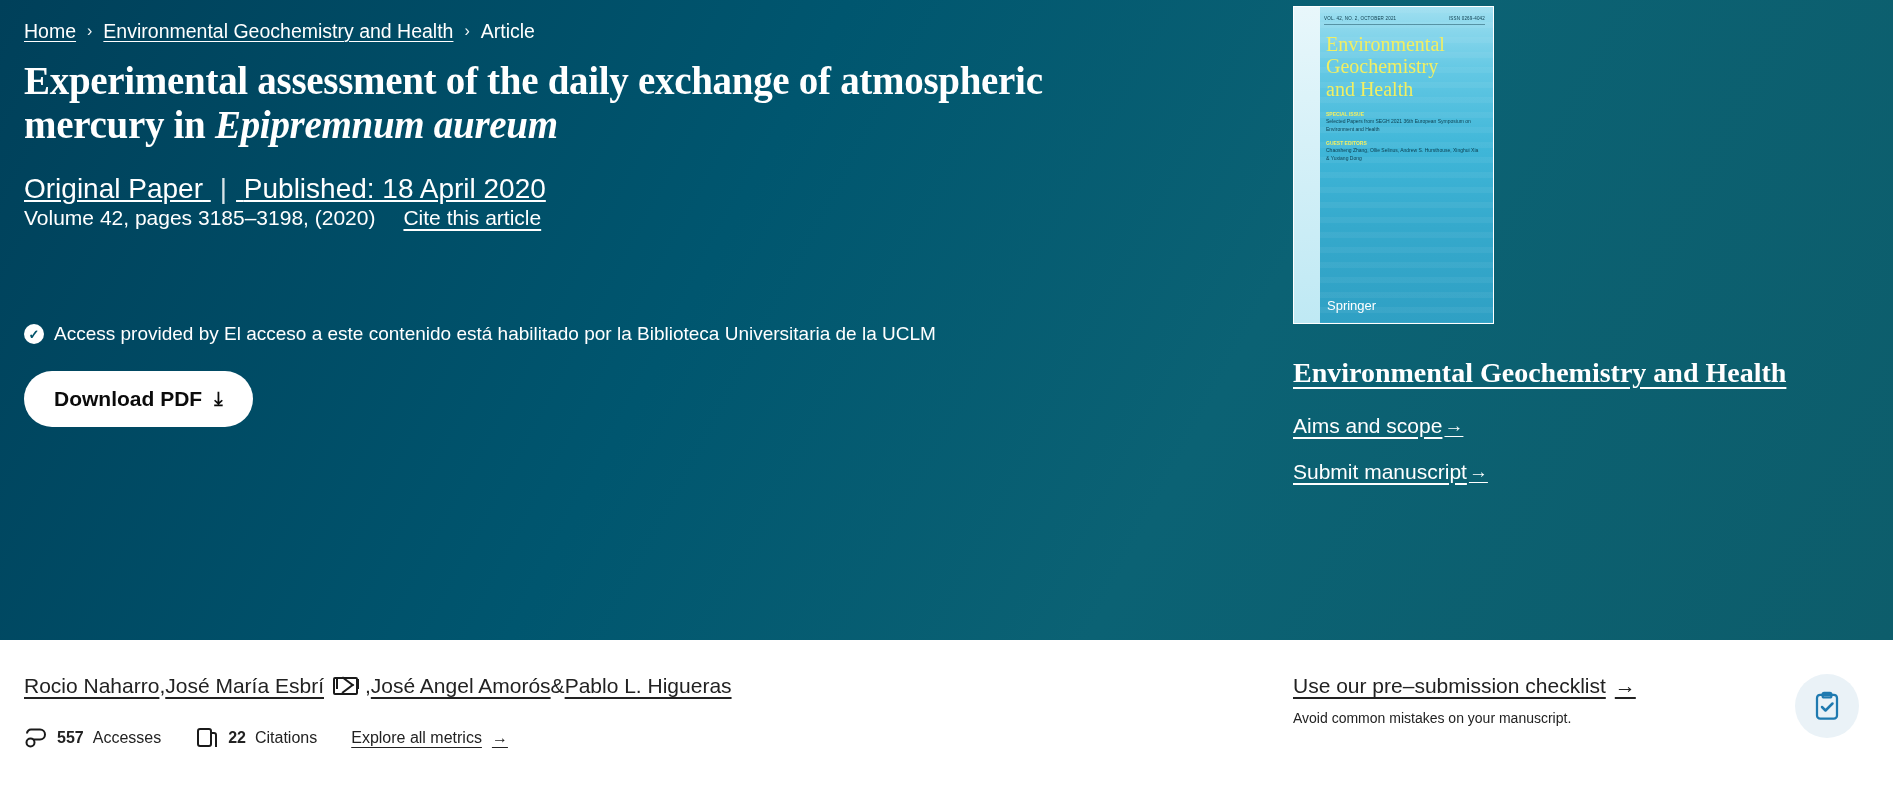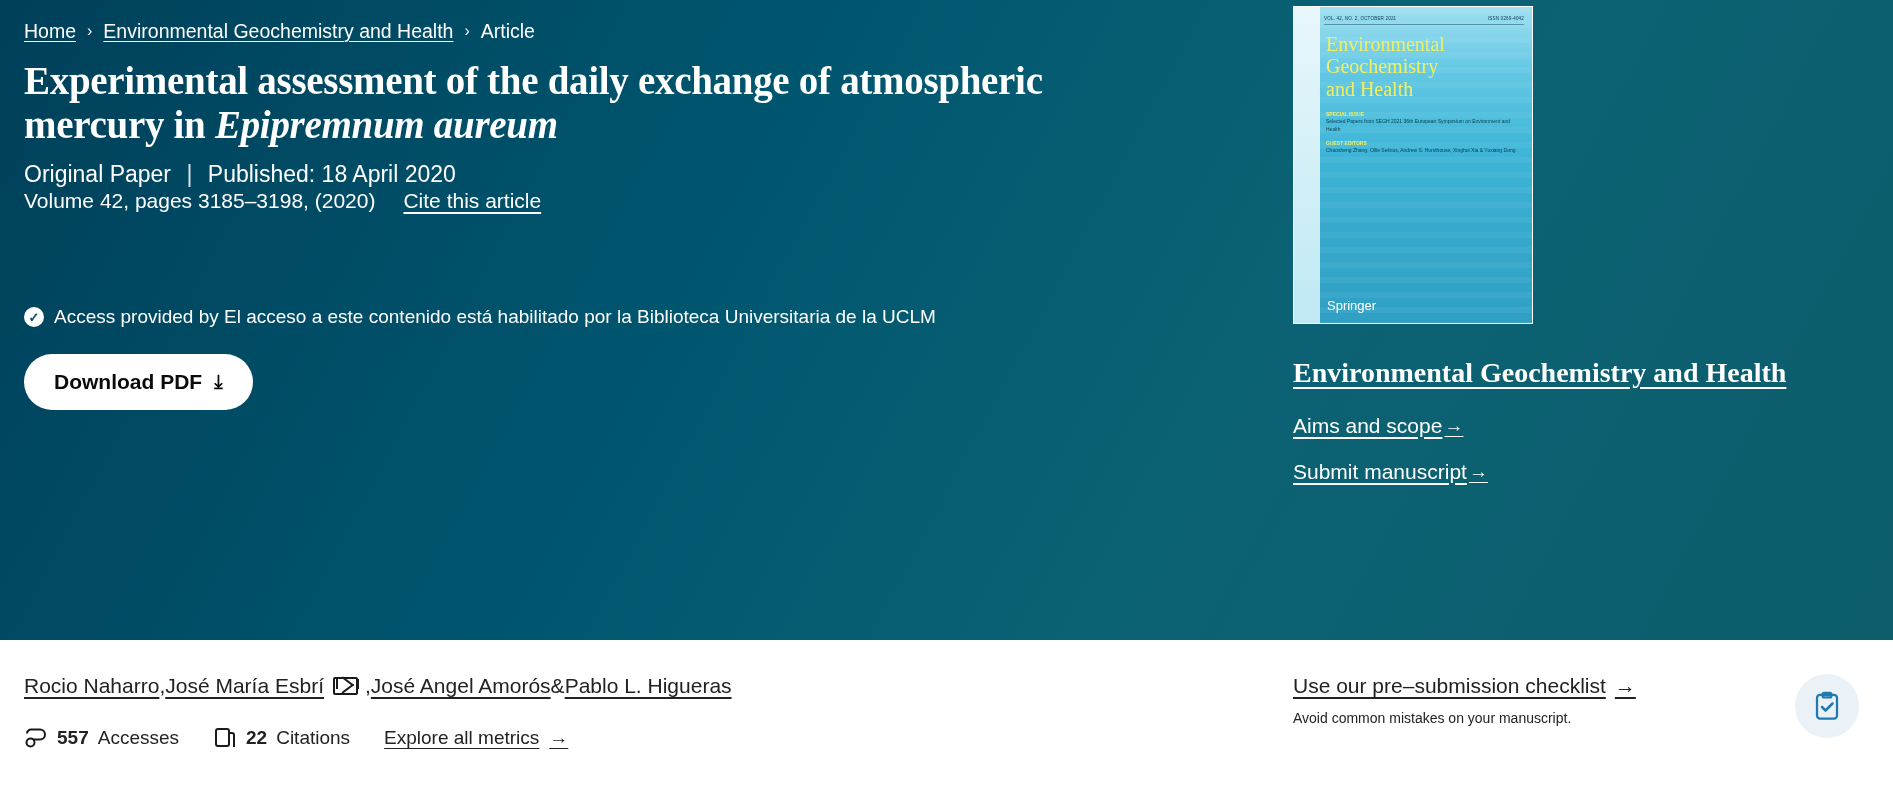--- a/index.html
+++ b/index.html
@@ -54,23 +54,24 @@
     font-weight: 700;
     font-size: 39px;
     line-height: 1.13;
     letter-spacing: -0.3px;
     margin: 4px 0 0 0;
     max-width: 1030px;
   }
   h1.title em { font-style: italic; }
 
   .meta-line {
-    font-size: 23px;
-    margin-top: 14px;
-    color: #ffffff;
+    font-size: 28px;
+    margin-top: 26px;
+    color: #ffffff;
+    text-decoration: underline;
   }
   .meta-line .divider { margin: 0 9px; opacity: .85; }
 
   .vol-line {
     font-size: 21px;
     margin-top: 1px;
     display: flex;
     align-items: baseline;
   }
   .vol-line .cite {
@@ -112,21 +113,21 @@
     padding: 16px 30px;
     font-size: 21px;
     font-weight: 700;
     font-family: "Liberation Sans", sans-serif;
     cursor: pointer;
   }
   .download-btn .dl-icon { font-size: 19px; }
 
   
   .cover {
-    width: 240px;
+    width: 201px;
     height: 318px;
     background: #ffffff;
     border: 1px solid rgba(255,255,255,.35);
     position: relative;
     overflow: hidden;
   }
   .cover-bg {
     position: absolute; inset: 0;
     background:
       linear-gradient(180deg, #9fdff0 0%, #63c8e4 20%, #3fb6d8 45%, #35a9cc 70%, #2fa0c4 100%);
@@ -264,21 +265,21 @@
     border-bottom: 2px solid #1a1a1a;
     transform: rotate(-45deg) skew(8deg,8deg);
     transform-origin: center;
   }
 
   .metrics {
     display: flex;
     align-items: center;
     gap: 0;
     margin-top: 28px;
-    font-size: 19px;
+    font-size: 16px;
     color: #222222;
   }
   .metric { display: flex; align-items: center; gap: 9px; margin-right: 34px; }
   .metric b { font-weight: 700; }
   .metric .label { font-weight: 400; }
   .metric-icon { width: 24px; height: 24px; flex: none; }
   .explore {
     display: inline-flex;
     align-items: flex-start;
     gap: 10px;

